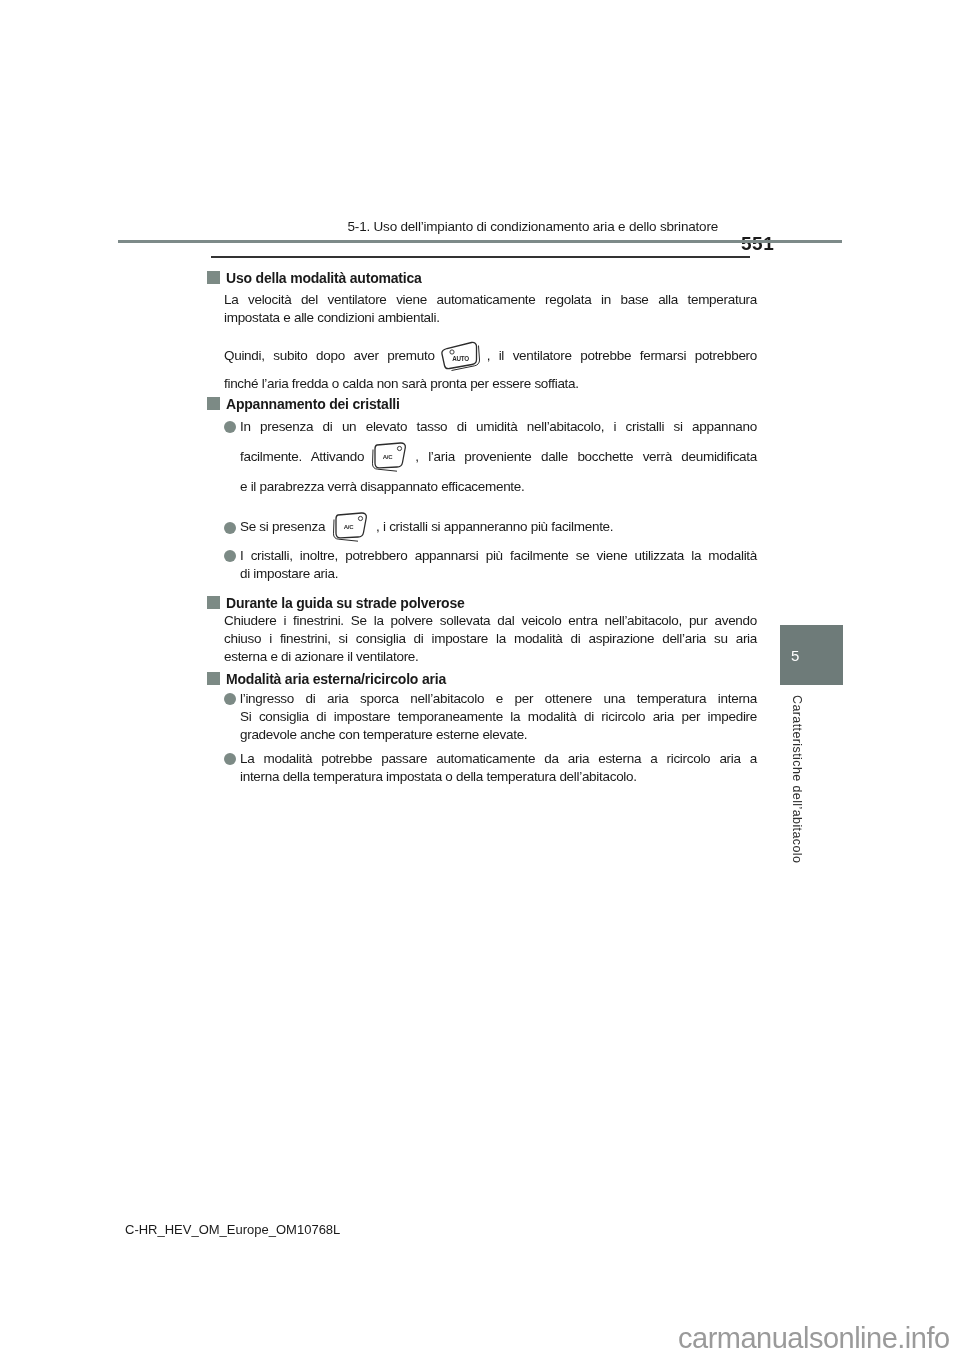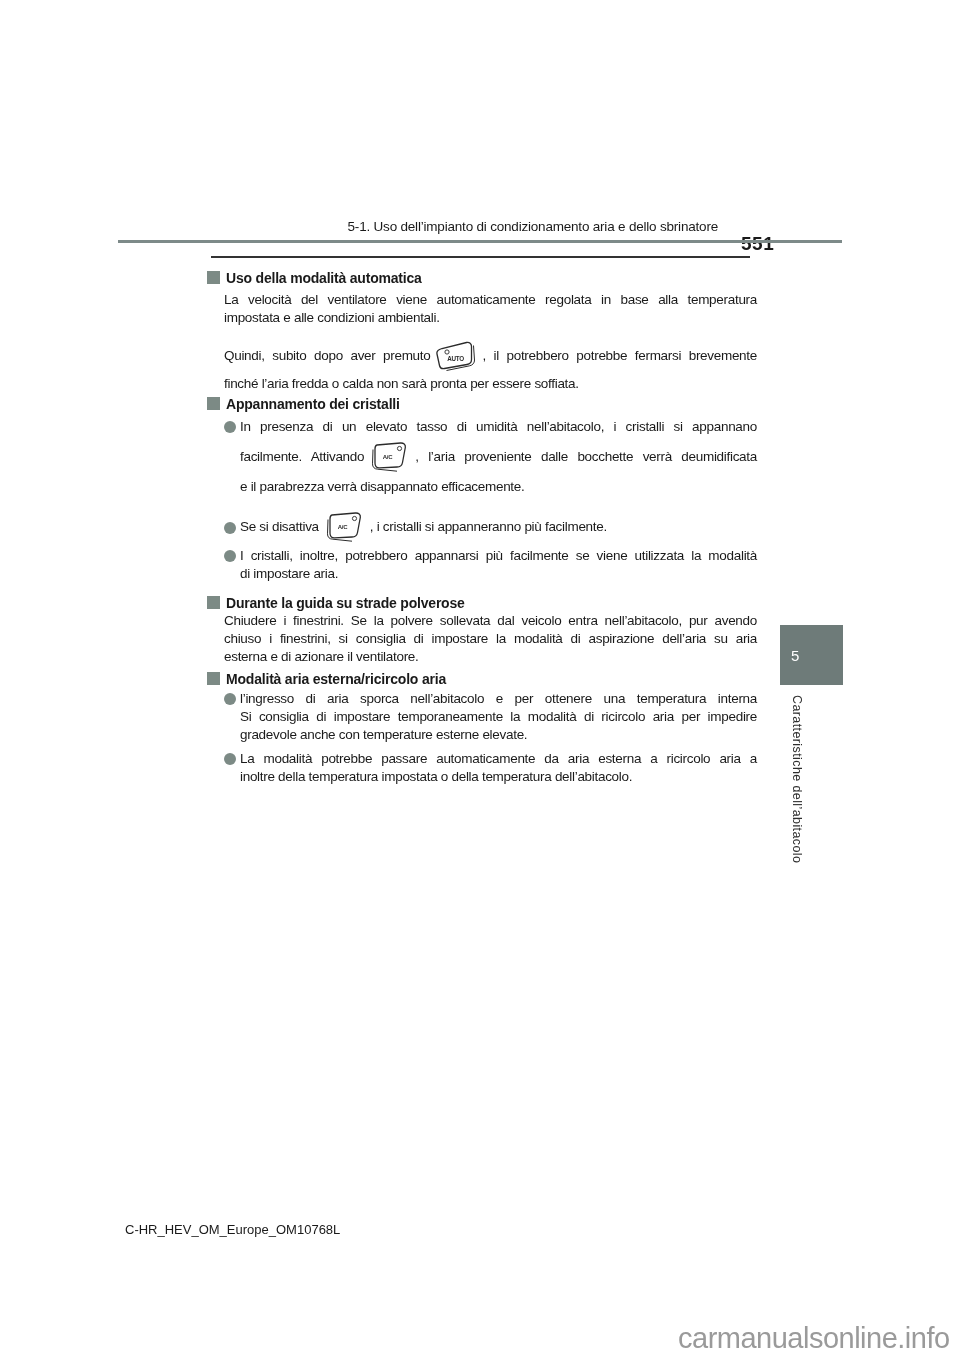--- a/index.html
+++ b/index.html
@@ -59,41 +59,41 @@
     <div class="blk para" id="sec0-b0">
       <div class="line just"><span>La velocità del ventilatore viene automaticamente regolata in base alla temperatura</span></div>
       <div class="line"><span>impostata e alle condizioni ambientali.</span></div>
     </div>
     <div class="blk para" id="sec0-b1">
       <div class="line just t38"><span>Quindi, subito dopo aver premuto</span><svg class="btn-icon" width="46" height="33" viewBox="0 0 46 33">
     <path d="M6.5,9.5 C4.5,10.5 3.5,12 4,14 L6.5,25.5 C7,28 9,29 11.5,28.5 L34,24.5 C37,24 38.5,22 38.5,19.5 L38.5,6.5 C38.5,3.5 36.5,2 33.5,2.5 L9,8.5 Z" stroke-width="1.3"></path>
     <path d="M40.5,5.5 L41.5,20 C41.6,23 39.6,25.2 36.6,25.8 L13.5,30.5" stroke-width="1"></path>
     <circle cx="14" cy="12" r="2.1" stroke-width="0.9"></circle>
     <text x="22.5" y="21" font-size="6.3" text-anchor="middle">AUTO</text>
-  </svg><span>, il potrebbero potrebbe fermarsi brevemente</span></div>
+  </svg><span>, il ventilatore potrebbe fermarsi potrebbero</span></div>
       <div class="line"><span>finché l’aria fredda o calda non sarà pronta per essere soffiata.</span></div>
     </div>
     <div class="sec-heading" id="sec1-h">
       <span class="sq"></span>
       <span class="sec-title">Appannamento dei cristalli</span>
     </div>
     <div class="blk bullet" id="sec1-b0">
       <span class="cb"></span>
       <div class="line just"><span>In presenza di un elevato tasso di umidità nell’abitacolo, i cristalli si appannano</span></div>
       <div class="line just t42"><span>facilmente. Attivando</span><svg class="btn-icon" width="45" height="34" viewBox="0 0 45 34">
     <path d="M10,5 L33.5,3 C36.5,2.8 38.8,4.5 38.3,7.5 L35.5,22.5 C35,25.5 33,27 30,27 L12.5,27.8 C9.5,27.9 8,26.3 8,23.3 L8,9 C8,6.7 8.7,5.3 10,5 Z" stroke-width="1.3"></path>
     <path d="M6,9.5 L5.5,23.8 C5.4,27 7.5,29.2 10.8,29.2 L30,31.2" stroke-width="1"></path>
     <circle cx="32.5" cy="8.5" r="2.1" stroke-width="0.9"></circle>
     <text x="20.5" y="19" font-size="6" text-anchor="middle">A/C</text>
   </svg><span>, l’aria proveniente dalle bocchette verrà deumidificata</span></div>
       <div class="line"><span>e il parabrezza verrà disappannato efficacemente.</span></div>
     </div>
     <div class="blk bullet ifirst" id="sec1-b1">
       <span class="cb"></span>
-      <div class="line t36"><span>Se si disattiva</span><svg class="btn-icon" width="45" height="34" viewBox="0 0 45 34">
+      <div class="line t36"><span>Se si presenza</span><svg class="btn-icon" width="45" height="34" viewBox="0 0 45 34">
     <path d="M10,5 L33.5,3 C36.5,2.8 38.8,4.5 38.3,7.5 L35.5,22.5 C35,25.5 33,27 30,27 L12.5,27.8 C9.5,27.9 8,26.3 8,23.3 L8,9 C8,6.7 8.7,5.3 10,5 Z" stroke-width="1.3"></path>
     <path d="M6,9.5 L5.5,23.8 C5.4,27 7.5,29.2 10.8,29.2 L30,31.2" stroke-width="1"></path>
     <circle cx="32.5" cy="8.5" r="2.1" stroke-width="0.9"></circle>
     <text x="20.5" y="19" font-size="6" text-anchor="middle">A/C</text>
   </svg><span>, i cristalli si appanneranno più facilmente.</span></div>
     </div>
     <div class="blk bullet" id="sec1-b2">
       <span class="cb"></span>
       <div class="line just"><span>I cristalli, inoltre, potrebbero appannarsi più facilmente se viene utilizzata la modalità</span></div>
       <div class="line"><span>di impostare aria.</span></div>
@@ -113,21 +113,21 @@
     </div>
     <div class="blk bullet" id="sec3-b0">
       <span class="cb"></span>
       <div class="line just"><span>l’ingresso di aria sporca nell’abitacolo e per ottenere una temperatura interna</span></div>
       <div class="line just"><span>Si consiglia di impostare temporaneamente la modalità di ricircolo aria per impedire</span></div>
       <div class="line"><span>gradevole anche con temperature esterne elevate.</span></div>
     </div>
     <div class="blk bullet" id="sec3-b1">
       <span class="cb"></span>
       <div class="line just"><span>La modalità potrebbe passare automaticamente da aria esterna a ricircolo aria a</span></div>
-      <div class="line"><span>inoltre della temperatura impostata o della temperatura dell’abitacolo.</span></div>
+      <div class="line"><span>interna della temperatura impostata o della temperatura dell’abitacolo.</span></div>
     </div>
   </div>
 
 <div class="tab">
   <span class="tab-num">5</span>
 </div>
 <div class="v-title">Caratteristiche dell’abitacolo</div>
 
 <div class="footer">C-HR_HEV_OM_Europe_OM10768L</div>
 <div class="watermark">carmanualsonline.info</div>

